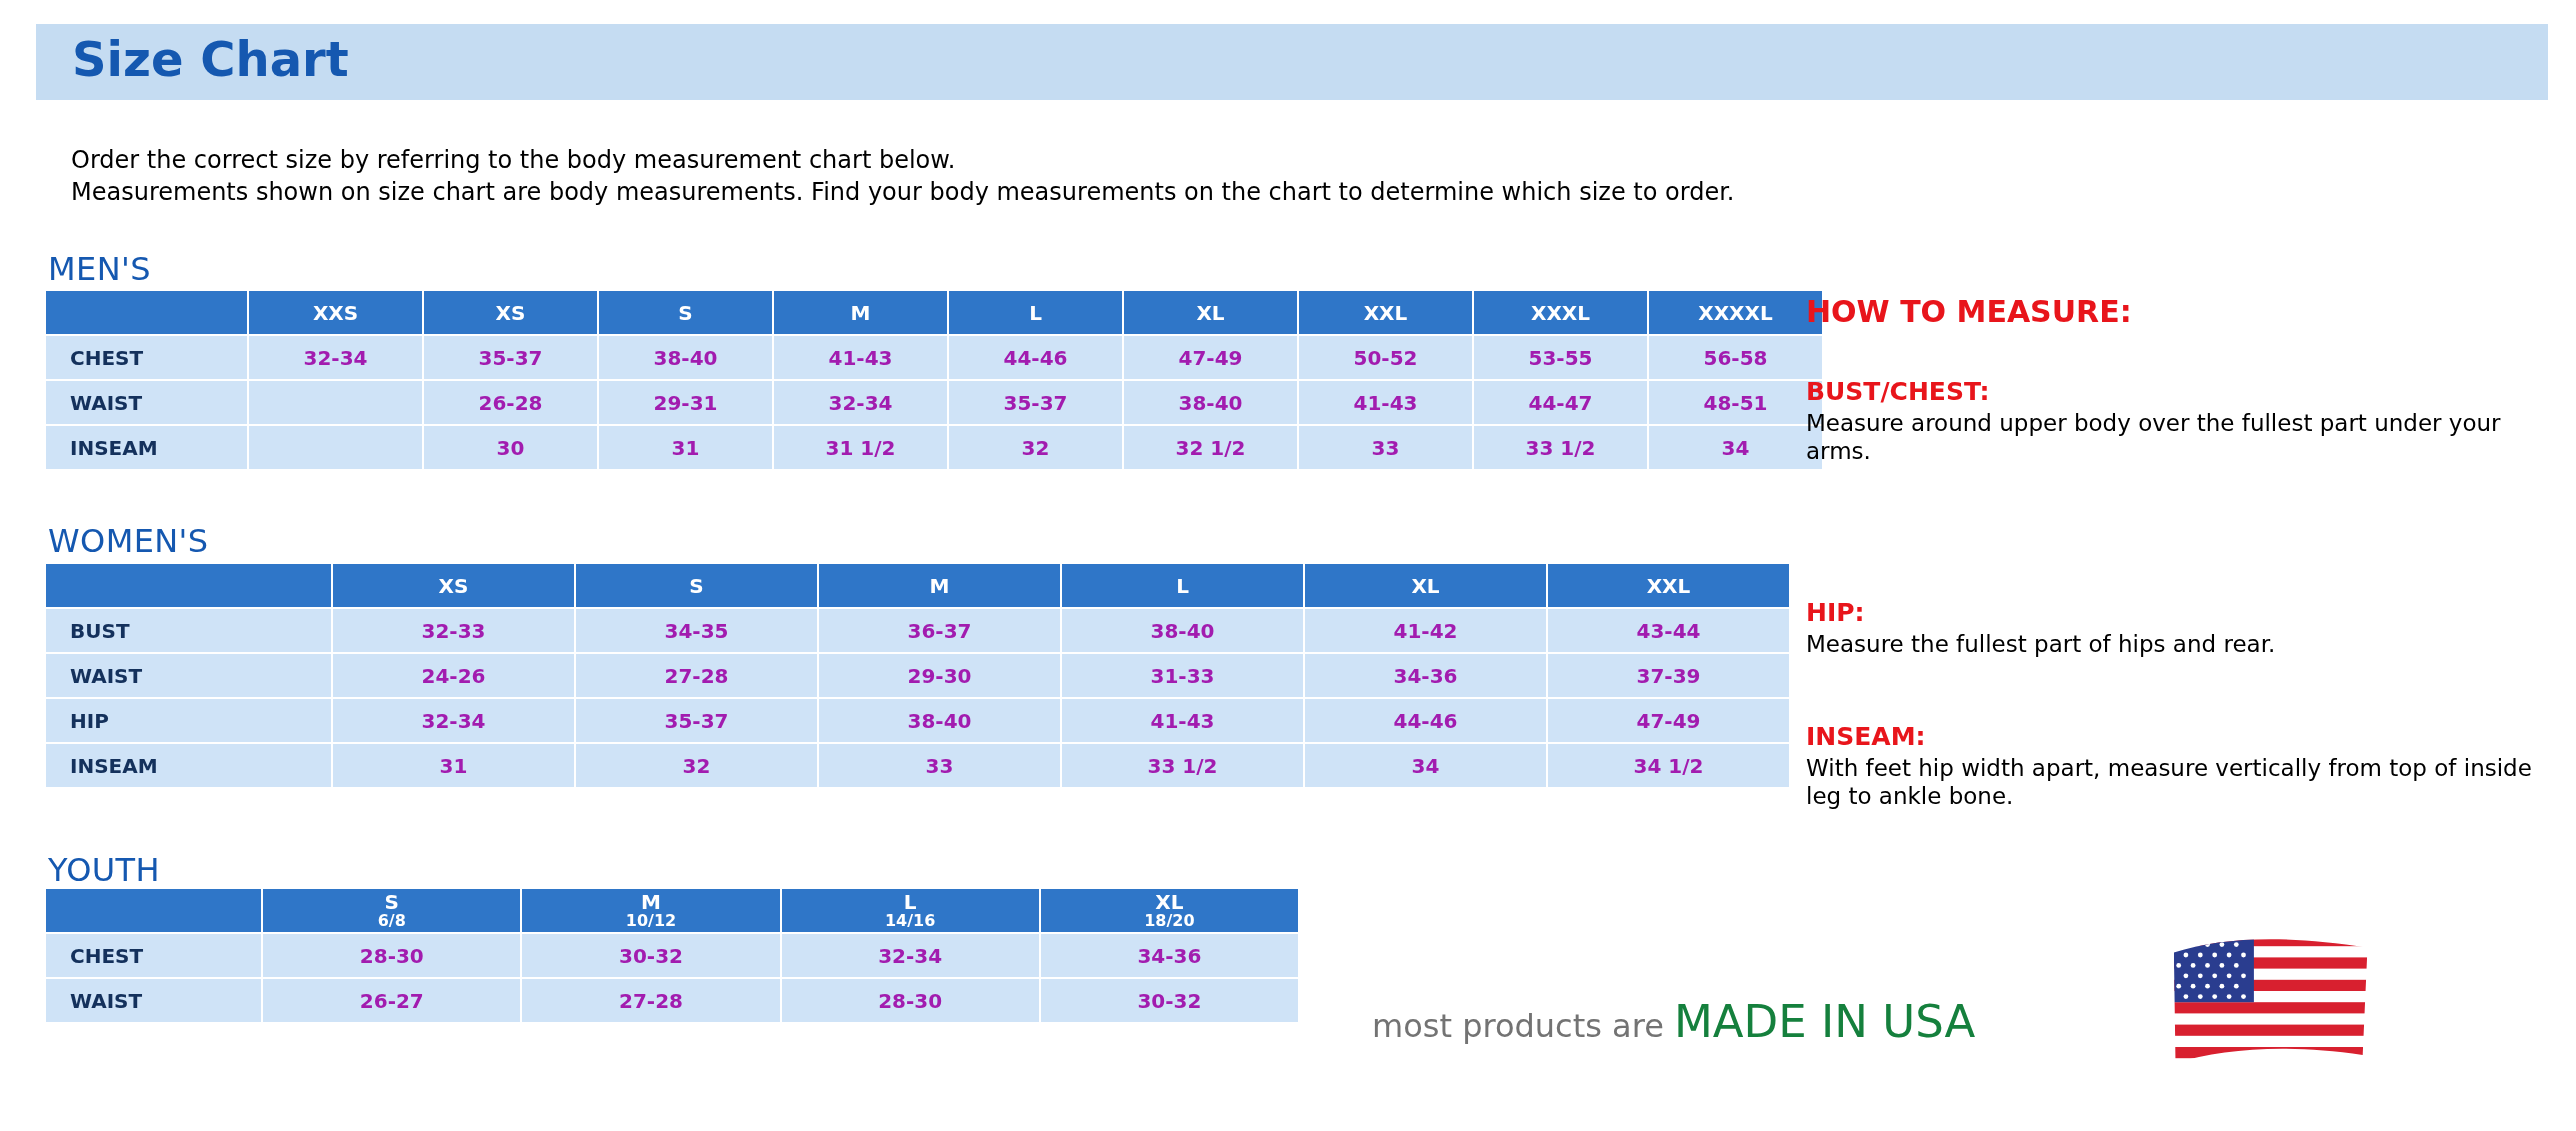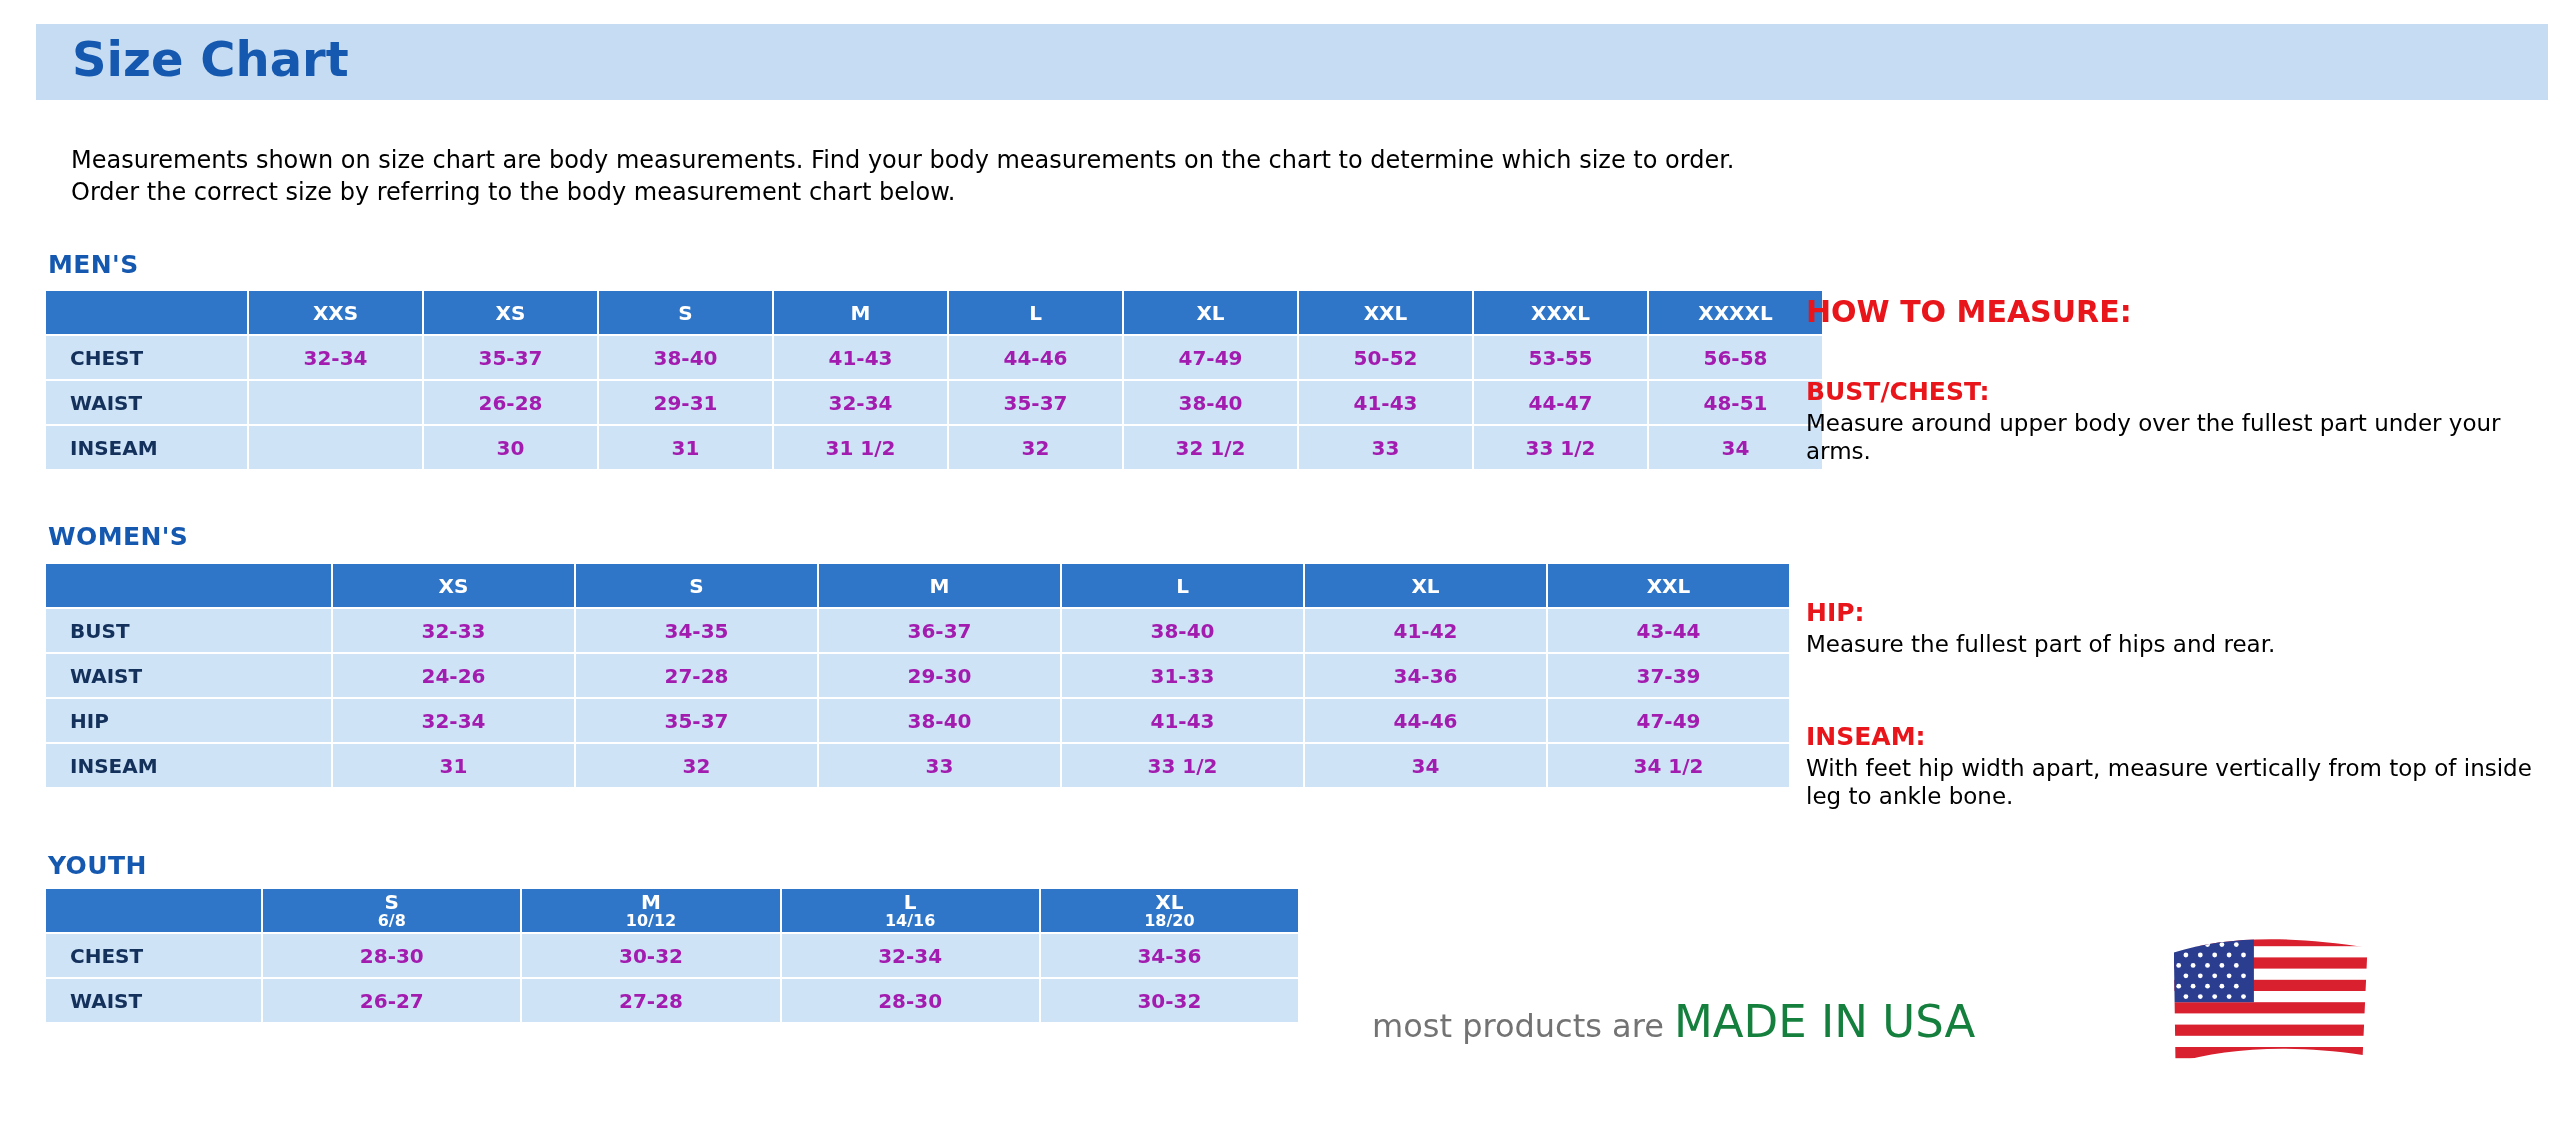--- a/index.html
+++ b/index.html
@@ -39,22 +39,22 @@
     font-size: 24px;
     line-height: 1.34;
     font-family: "DejaVu Sans", sans-serif;
   }
   .intro div { white-space: nowrap; }
 
   
   .section-title {
     position: absolute;
     color: #1558b0;
-    font-weight: bold;
-    font-size: 25px;
+    font-weight: normal;
+    font-size: 32px;
     font-family: "DejaVu Sans", sans-serif;
     letter-spacing: 0.4px;
   }
   #title-mens   { left: 48px; top: 250px; }
   #title-womens { left: 48px; top: 522px; }
   #title-youth  { left: 48px; top: 851px; }
 
   
   table.size-table {
     position: absolute;
@@ -161,22 +161,22 @@
 </style>
 </head>
 <body>
 
 <div class="page">
 
   <div class="header-band"></div>
   <div class="header-title">Size Chart</div>
 
   <div class="intro">
+    <div>Order the correct size by referring to the body measurement chart below.</div>
     <div>Measurements shown on size chart are body measurements.  Find your body measurements on the chart to determine which size to order.</div>
-    <div>Order the correct size by referring to the body measurement chart below.</div>
   </div>
 
   <div class="section-title" id="title-mens">MEN'S</div>
   <table class="size-table" id="table-mens">
     <colgroup>
       <col style="width:201px">
         <col style="width:173px">
         <col style="width:173px">
         <col style="width:173px">
       <col style="width:173px">

